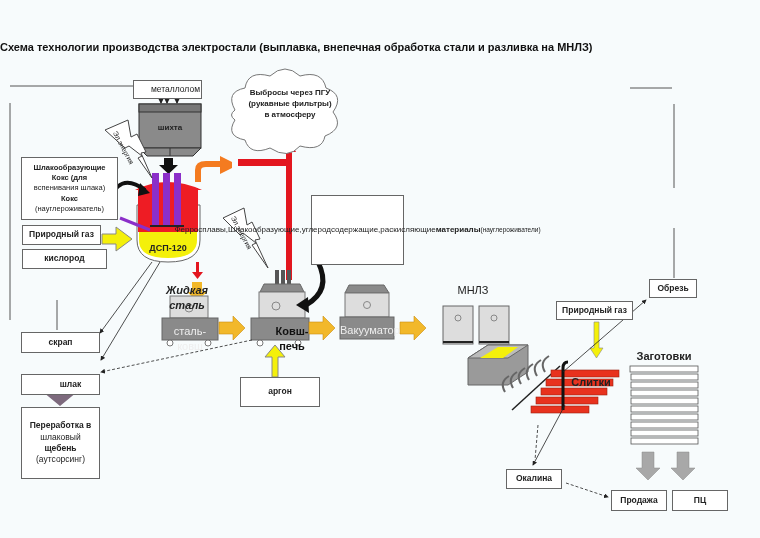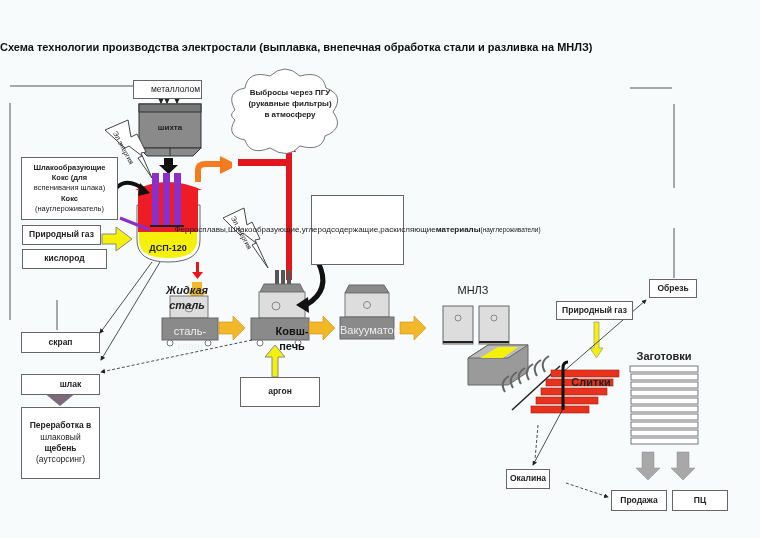--- a/index.html
+++ b/index.html
@@ -246,21 +246,21 @@
 <div class="box" style="left:556px;top:301px;width:77px;height:19px;">
   <span>Природный газ</span>
 </div>
 <div class="lbl big" style="left:566px;top:375px;width:50px;">Слитки</div>
 
 <div class="box" style="left:649px;top:279px;width:48px;height:19px;">
   <span>Обрезь</span>
 </div>
 <div class="lbl big" style="left:626px;top:349px;width:76px;">Заготовки</div>
 
-<div class="box" style="left:506px;top:469px;width:44px;height:20px;">
+<div class="box" style="left:506px;top:469px;width:56px;height:20px;">
   <span>Окалина</span>
 </div>
 <div class="box" style="left:611px;top:490px;width:56px;height:21px;">
   <span>Продажа</span>
 </div>
 <div class="box" style="left:672px;top:490px;width:56px;height:21px;">
   <span>ПЦ</span>
 </div>
 
 <div class="box" style="left:21px;top:332px;width:79px;height:21px;">

